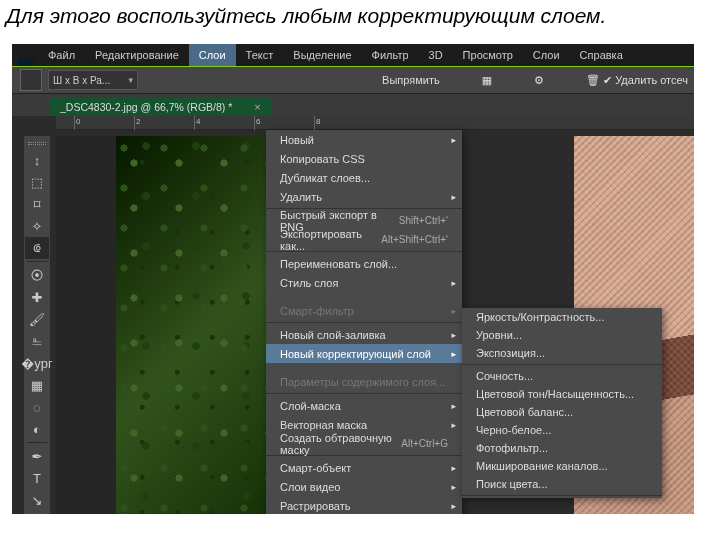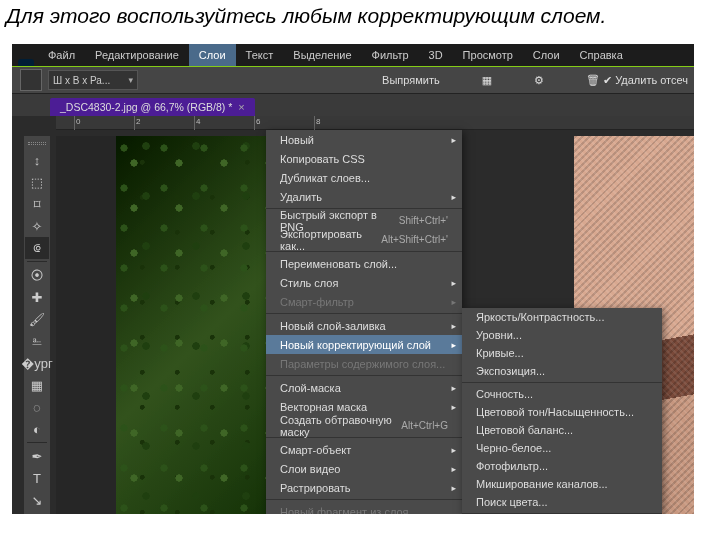--- a/index.html
+++ b/index.html
@@ -14,21 +14,21 @@
   .optbar { height: 28px; background: #454545; display: flex; align-items: center; border-top:1px solid #84cc16; border-bottom:1px solid #222; position:relative; }
   .opt-left { display:flex; align-items:center; gap:6px; padding-left:8px; }
   .opt-thumb { width:22px; height:22px; background:#333; border:1px solid #666; }
   .opt-sel { width:90px; height:20px; background:#333; border:1px solid #555; color:#ccc; font-size:10px; display:flex; align-items:center; padding:0 4px; justify-content:space-between; }
   .opt-sel::after { content:"▾"; font-size:9px; color:#aaa; }
   .opt-right { position:absolute; right:6px; display:flex; align-items:center; gap:10px; }
   .opt-btn { color:#ddd; font-size:11px; display:flex; align-items:center; gap:3px;margin-left:32px; }
   .trash-icon::before { content:"🗑"; font-size:11px; }
   .check-icon::before { content:"✔"; font-size:11px; }
   .tabrow { height: 22px; background: #3a3a3a; display:flex; align-items:flex-end; padding-left:38px; }
-  .doctab { background:#4c1d95; color:#ddd; font-size:10.5px; padding:3px 10px; display:flex; align-items:center; gap:6px; border-top-left-radius:2px; border-top-right-radius:2px; }
+  .doctab { background:#14532d; color:#ddd; font-size:10.5px; padding:3px 10px; display:flex; align-items:center; gap:22px; border-top-left-radius:2px; border-top-right-radius:2px; }
   .doctab .x { color:#aaa; font-size:11px; }
   .ruler { height:14px; background:#383838; margin-left:44px; position:relative; border-bottom:1px solid #222; }
   .ruler .tick { position:absolute; top:0; width:1px; height:14px; background:#666; }
   .ruler .lbl { position:absolute; top:1px; color:#bbb; font-size:8px; }
   .work { position:absolute; left:44px; top:92px; right:0; bottom:0; background:#2b2b2b; display:flex; }
   .vdark { width:60px; background:#262626; }
   .canvas { flex:1; position:relative; overflow:hidden; }
   .img-left { position:absolute; left:0; top:0; width:200px; height:100%; background:
     radial-gradient(circle at 20% 30%, #3a5a2a 0 8%, transparent 9%),
     radial-gradient(circle at 60% 20%, #2f4a22 0 7%, transparent 8%),
@@ -43,21 +43,21 @@
     repeating-linear-gradient(-45deg, rgba(0,0,0,0.15) 0 2px, transparent 2px 5px),
     linear-gradient(170deg, #d8a890 0 55%, #7a4a3a 55% 70%, #c89880 70% 100%);
   }
   .toolbar { position:absolute; left:12px; top:92px; width:26px; background:#454545; display:flex; flex-direction:column; align-items:center; padding:4px 0; gap:0; }
   .toolbar .tool { width:24px; height:22px; display:flex; align-items:center; justify-content:center; color:#ccc; font-size:13px; cursor:pointer; }
   .toolbar .tool.sel { background:#2a2a2a; }
   .toolbar .grip { width:18px; height:3px; border-top:1px dotted #888; border-bottom:1px dotted #888; margin:2px 0 4px; }
   .toolbar .sep { width:20px; height:1px; background:#2a2a2a; margin:2px 0; }
   .dropdown { position:absolute; left:254px; top:86px; width:196px; background:#4a4a4a; box-shadow:2px 2px 8px rgba(0,0,0,0.5); font-size:11px; color:#ddd; z-index:5; }
   .dd-item { display:flex; justify-content:space-between; align-items:center; padding:3px 14px 3px 14px; height:19px; cursor:default; position:relative; }
-  .dd-item.disabled { color:#777; }
+  .dd-item.disabled { color:#777;margin-top:9px; }
   .dd-item.hassub::after { content:"▸"; position:absolute; right:6px; font-size:9px; }
   .dd-item.highlight { background:#5a7a9a; color:#fff; }
   .dd-sep { height:1px; background:#333; margin:2px 0; }
   .dd-short { color:#aaa; font-size:10px; }
   .submenu { position:absolute; left:450px; top:264px; width:200px; background:#4a4a4a; box-shadow:2px 2px 8px rgba(0,0,0,0.5); font-size:11px; color:#ddd; z-index:6; }
   .submenu .dd-item { height:18px; }
 </style>
 </head>
 <body>
 
@@ -223,23 +223,20 @@
       </div>
     </div>
   <div class="submenu" id="submenu">
       <div class="dd-item">
         <span>Яркость/Контрастность...</span>
       </div>
       <div class="dd-item">
         <span>Уровни...</span>
       </div>
       <div class="dd-item">
-        <span>Кривые...</span>
-      </div>
-      <div class="dd-item">
         <span>Экспозиция...</span>
       </div>
       <div class="dd-sep"></div>
       <div class="dd-item">
         <span>Сочность...</span>
       </div>
       <div class="dd-item">
         <span>Цветовой тон/Насыщенность...</span>
       </div>
       <div class="dd-item">

